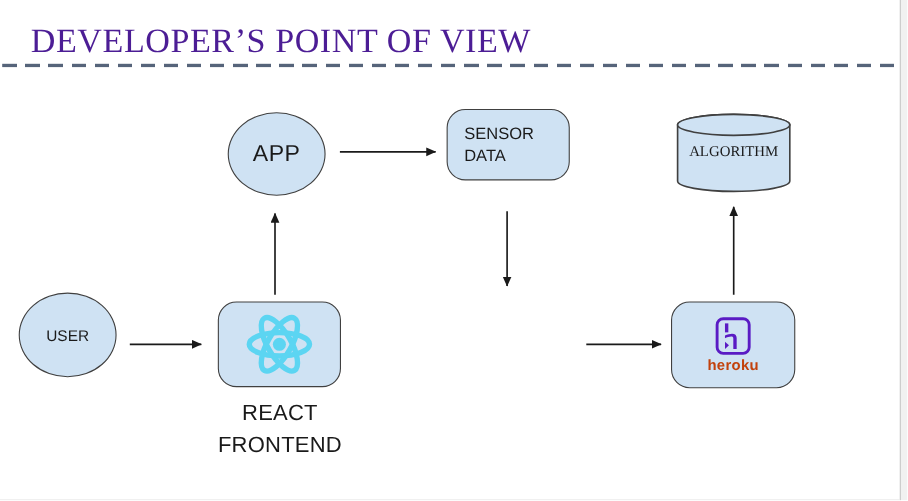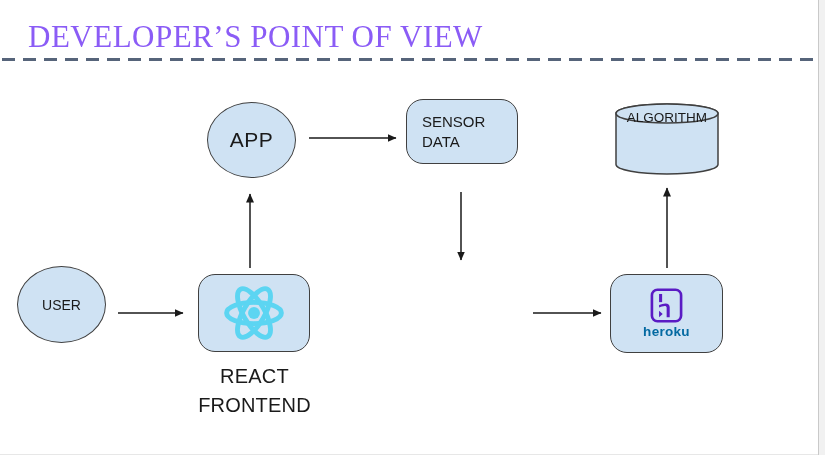--- a/index.html
+++ b/index.html
@@ -21,21 +21,21 @@
   .bottom-line {
     position: absolute; left: 0; bottom: 0; width: 818px; height: 1px;
     background: #e7e7e7;
   }
 
   
   .title {
     position: absolute; left: 28px; top: 19px;
     font-family: "Liberation Serif", serif;
     font-size: 31px; font-weight: 400; letter-spacing: 0.5px;
-    color: #8b5cf6; white-space: nowrap;
+    color: #4c1d95; white-space: nowrap;
   }
   .divider {
     position: absolute; left: 2px; top: 58px; width: 813px; height: 3px;
     background: repeating-linear-gradient(90deg, #56647a 0 13px, transparent 13px 21px);
   }
 
   
   .node {
     position: absolute;
     background: #cfe2f3;
@@ -56,35 +56,35 @@
                     flex-direction: column; }
 
   .label-sm  { font-size: 14px; }
   .label-md  { font-size: 15px; line-height: 1.3; width: 80px; }
   .label-lg  { font-size: 21px; letter-spacing: 0.5px; }
 
   
   .cylinder-wrap { position: absolute; left: 614px; top: 102px; width: 106px; height: 74px; }
   .cylinder-wrap svg { display: block; }
   .cylinder-label {
-    position: absolute; left: 0; top: 8px; width: 106px;
-    text-align: center; font-size: 13.5px;
+    position: absolute; left: 0; top: 28px; width: 106px;
+    text-align: center; font-size: 13.5px; font-family: Liberation Serif, serif;
   }
 
   
   .caption {
     position: absolute; text-align: center;
     font-size: 20px; line-height: 1.45; letter-spacing: 0.2px;
   }
   .caption-react  { left: 188px; top: 362px; width: 133px; }
   .caption-heroku { left: 596px; top: 366px; width: 142px; }
 
   
   .heroku-word {
-    font-size: 13.5px; font-weight: 700; color: #0369a1;
+    font-size: 13.5px; font-weight: 700; color: #c2410c;
     letter-spacing: 0.3px; margin-top: 1px;
   }
 
   
   .arrows { position: absolute; left: 0; top: 0; width: 825px; height: 455px; pointer-events: none; }
 </style>
 </head>
 <body>
 
 <div class="canvas">

